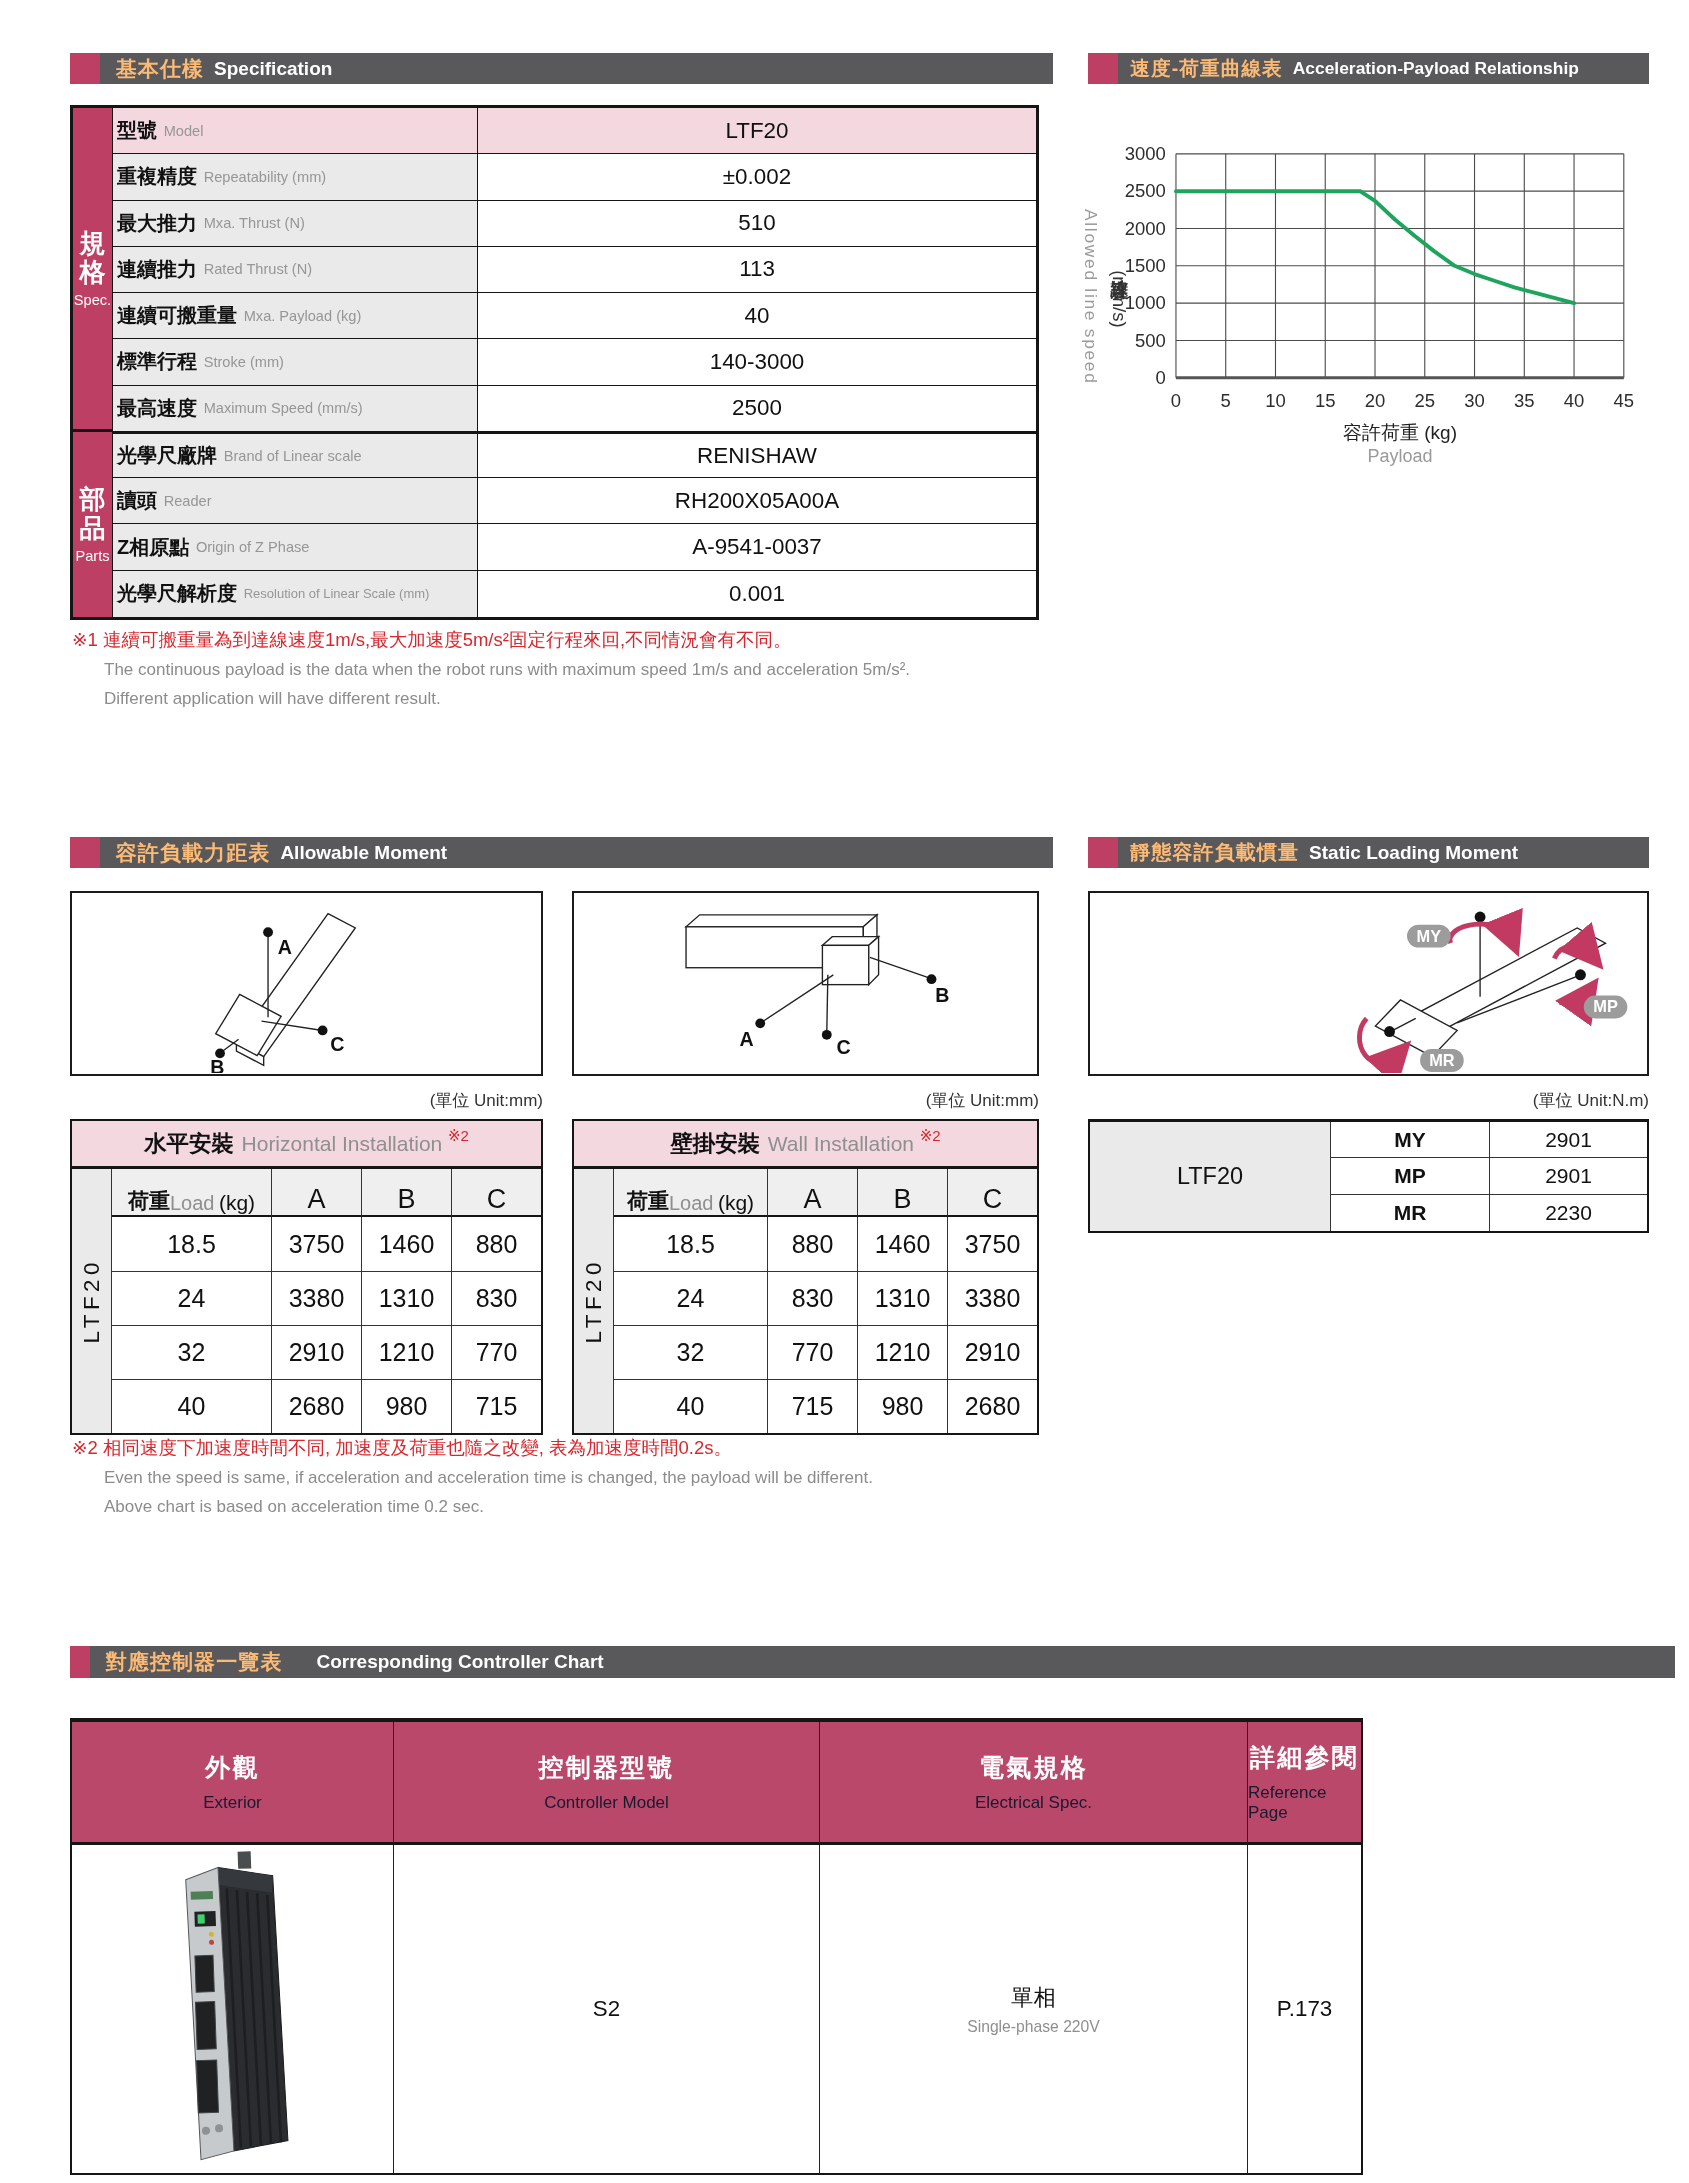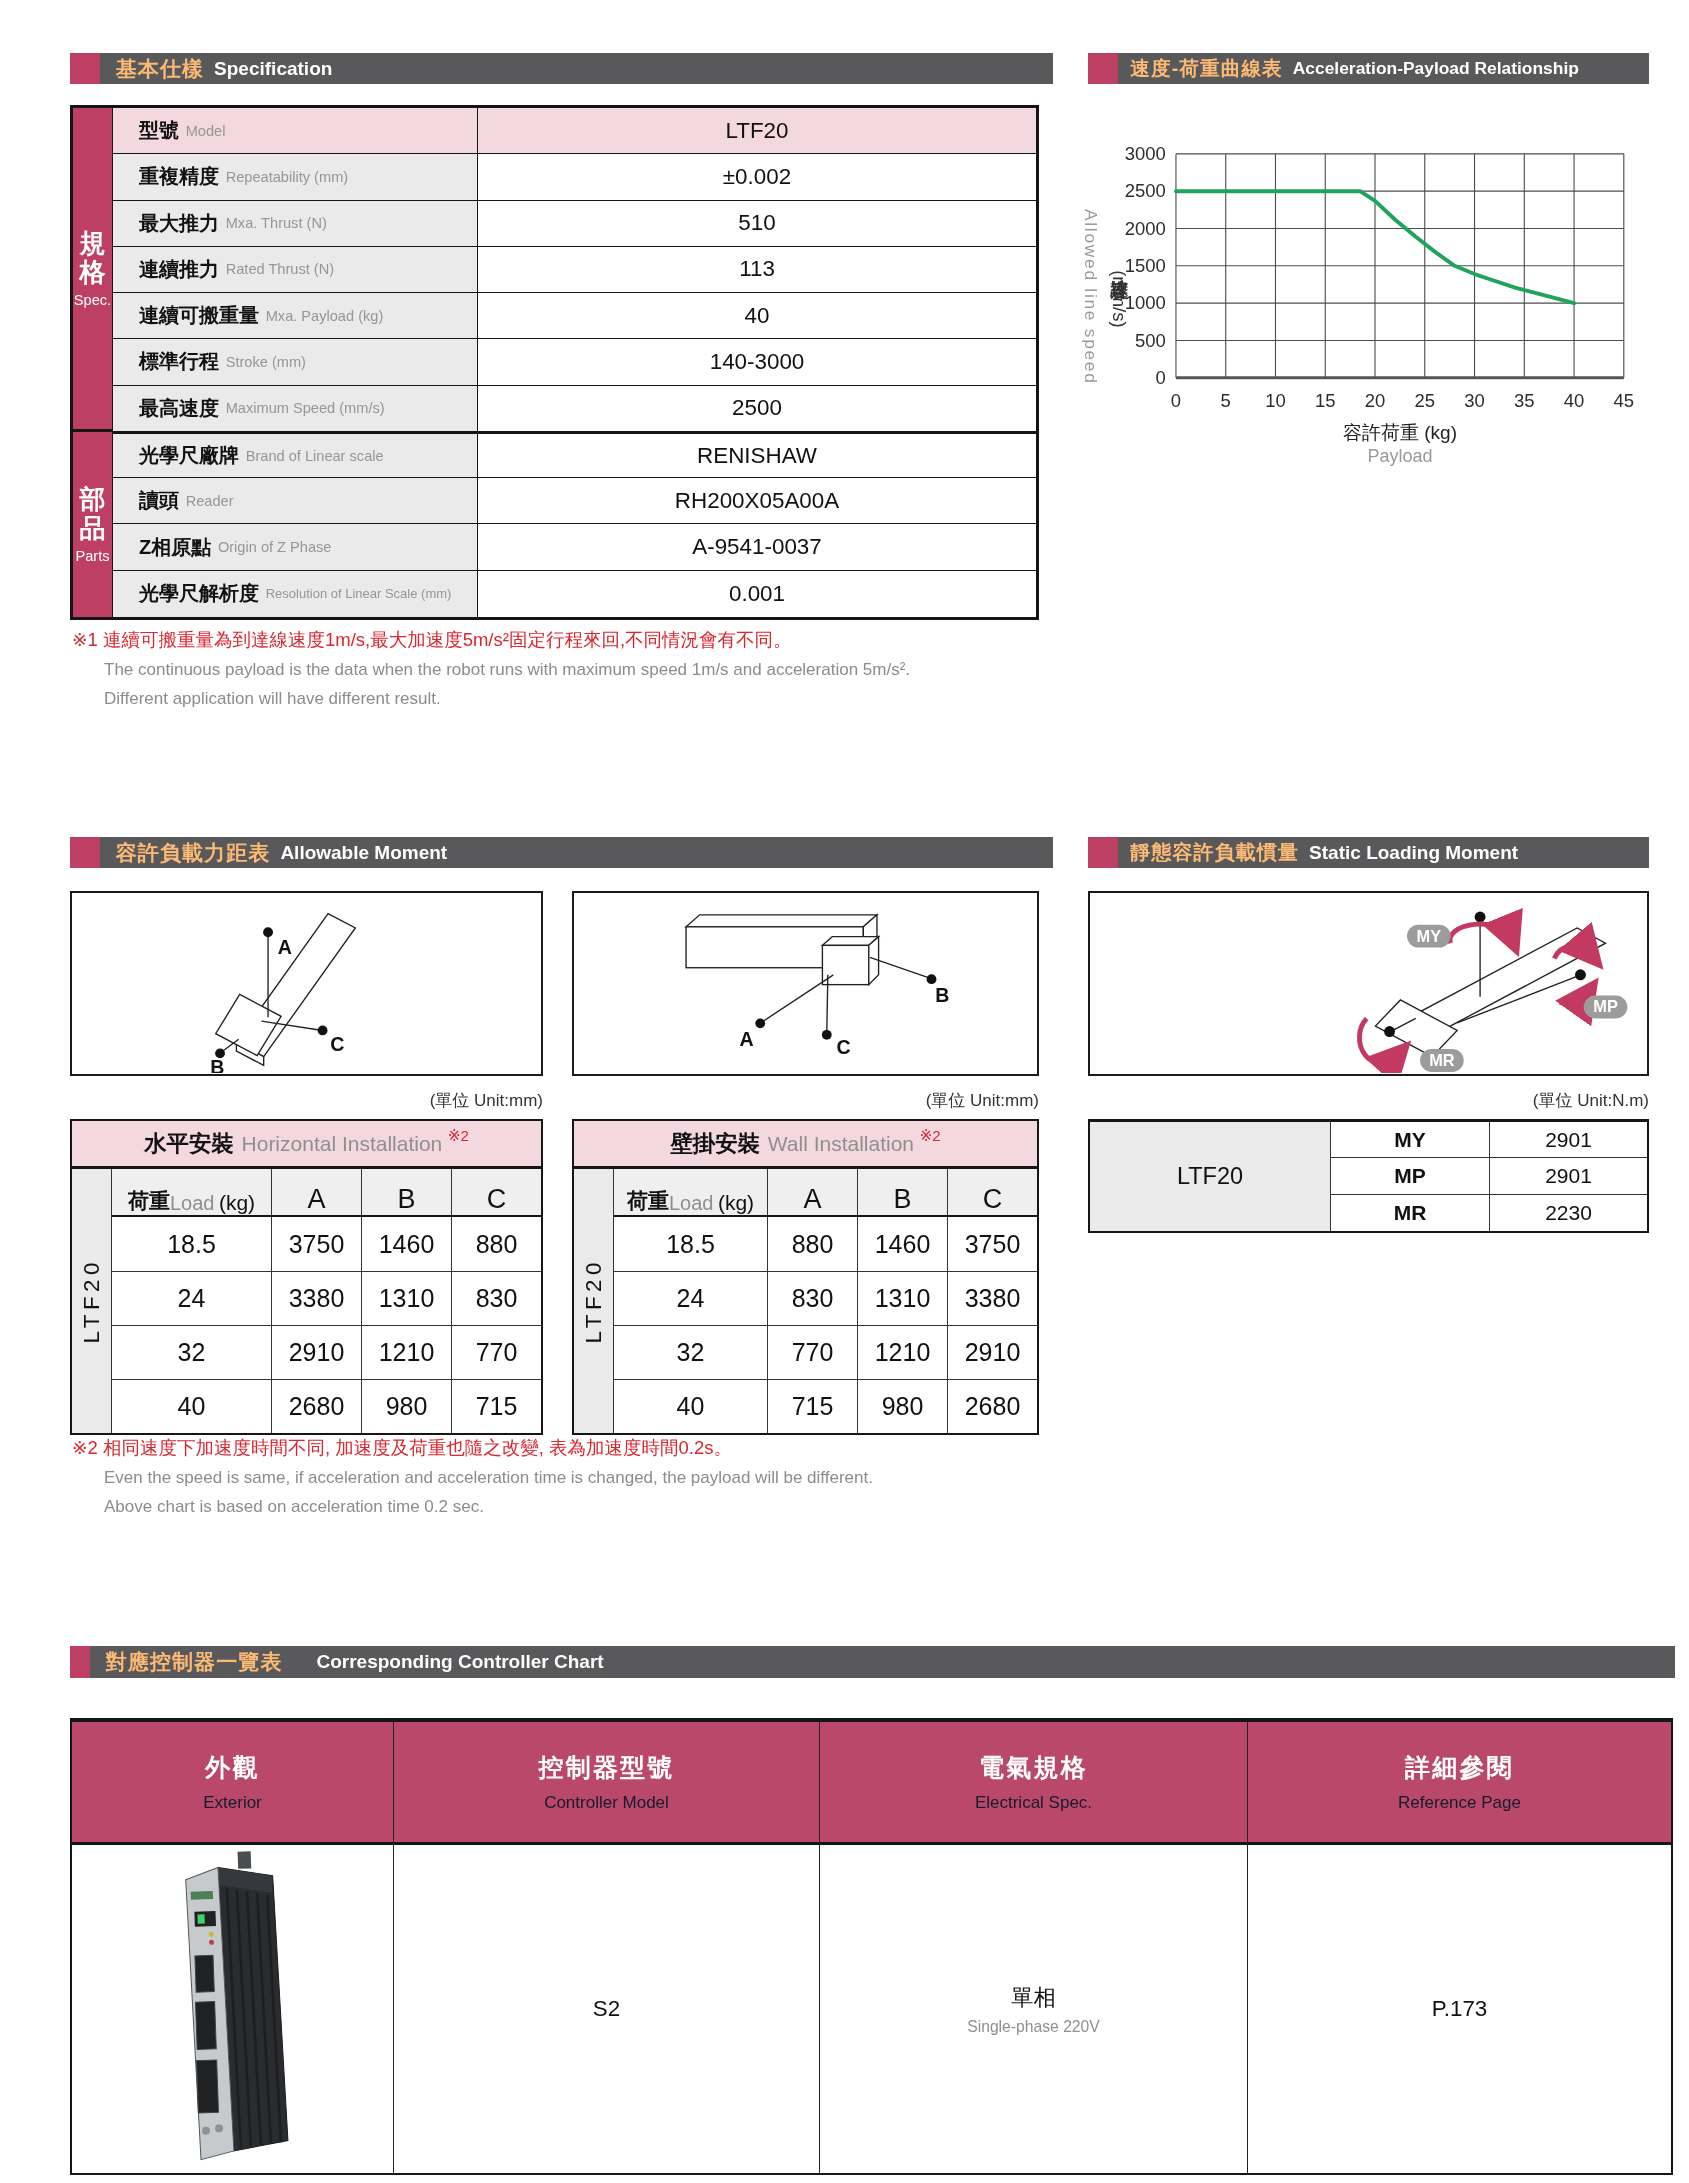--- a/index.html
+++ b/index.html
@@ -15,21 +15,21 @@
   .ben.small { font-size:17.4px; }
 
   
   .spec-table { position:absolute; left:70px; top:105px; width:969px; height:515px;
     display:grid; grid-template-columns:40px 364px 1fr; grid-template-rows:repeat(11,1fr);
     border:3.4px solid #151515; background:#fff; }
   .side { grid-column:1; background:#bd3f64; border-right:1.7px solid #151515; color:#fff;
     display:flex; flex-direction:column; align-items:center; justify-content:center; }
   .side .side-zh { font-size:26px; font-weight:700; width:27px; word-break:break-all; text-align:center; line-height:1.12; }
   .side .side-en { font-size:14.6px; margin-top:4.5px; }
-  .sp-label { grid-column:2; display:flex; align-items:center; padding-left:26px; background:#eaeaea; border-bottom:1.7px solid #151515; }
+  .sp-label { grid-column:2; display:flex; align-items:center; padding-left:4px; background:#eaeaea; border-bottom:1.7px solid #151515; }
   .sp-value { grid-column:3; display:flex; align-items:center; justify-content:center; background:#fff; border-left:1.7px solid #151515; border-bottom:1.7px solid #151515; font-size:22.4px; }
   .lzh { font-size:20px; font-weight:700; white-space:nowrap; }
   .len { font-size:14.6px; color:#969696; margin-left:6.7px; white-space:nowrap; }
   .pinkbg { background:#f3d8df !important; }
   .thicktop { border-top:2.8px solid #151515; }
   .nobb { border-bottom:none !important; }
   .side-top { border-bottom:3.4px solid #151515; }
 
   
   .chart-wrap { position:absolute; left:1078px; top:137px; width:571px; height:358px; }
@@ -74,21 +74,21 @@
   
   .static-table { position:absolute; left:1088px; top:1119px; width:561px; height:114px;
     display:grid; grid-template-columns:241px 159px 1fr; grid-template-rows:repeat(3,1fr);
     border:2.2px solid #151515; border-top:3.9px solid #151515; background:#fff; }
   .st-model { grid-column:1; grid-row:1/4; background:#eaeaea; border-right:1.1px solid #333; display:flex; align-items:center; justify-content:center; font-size:23.5px; }
   .st-key { grid-column:2; border-right:1.1px solid #333; display:flex; align-items:center; justify-content:center; font-size:21px; font-weight:700; }
   .st-val { grid-column:3; display:flex; align-items:center; justify-content:center; font-size:21px; }
   .st-bb { border-bottom:1.1px solid #333; }
 
   
-  .ctrl-table { position:absolute; left:70px; top:1718px; width:1603px;
+  .ctrl-table { position:absolute; left:70px; top:1718px; width:1293px;
     border:2.8px solid #151515; border-top:4.5px solid #151515; background:#fff; }
   .ctrl-grid { display:grid; grid-template-columns:322px 426px 428px 1fr; grid-template-rows:123px 328px; }
   .chd { background:#b9486b; border-bottom:3.4px solid #151515; display:flex; flex-direction:column; align-items:center; justify-content:center; }
   .chd.br, .cbd.br { border-right:1.1px solid #222; }
   .ch-zh { color:#fff; font-size:25px; font-weight:600; letter-spacing:2.2px; }
   .ch-en { color:#0f172a; font-size:17px; margin-top:9px; opacity:.95; }
   .cbd { background:#fff; display:flex; flex-direction:column; align-items:center; justify-content:center; }
   .cv-main { font-size:22.4px; }
   .cv-sub { font-size:15.7px; color:#8f8f8f; margin-top:5.6px; }
 </style>

